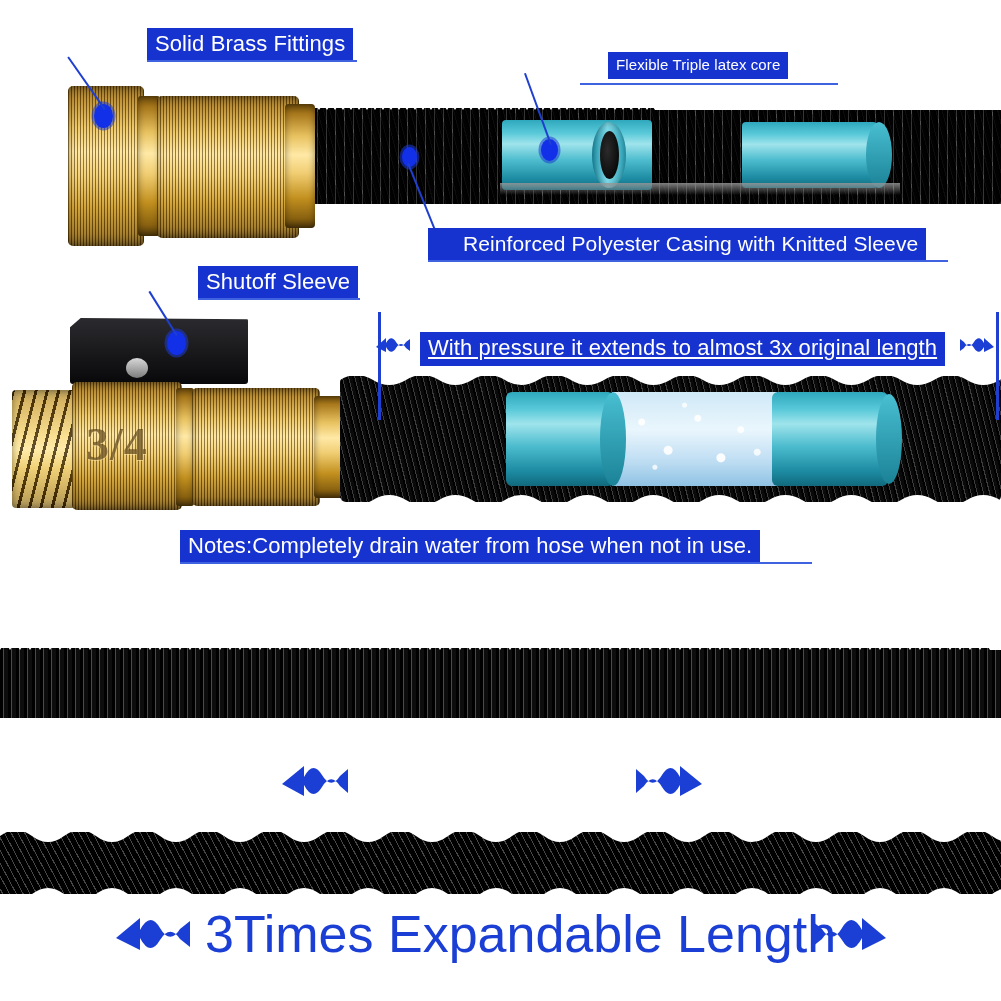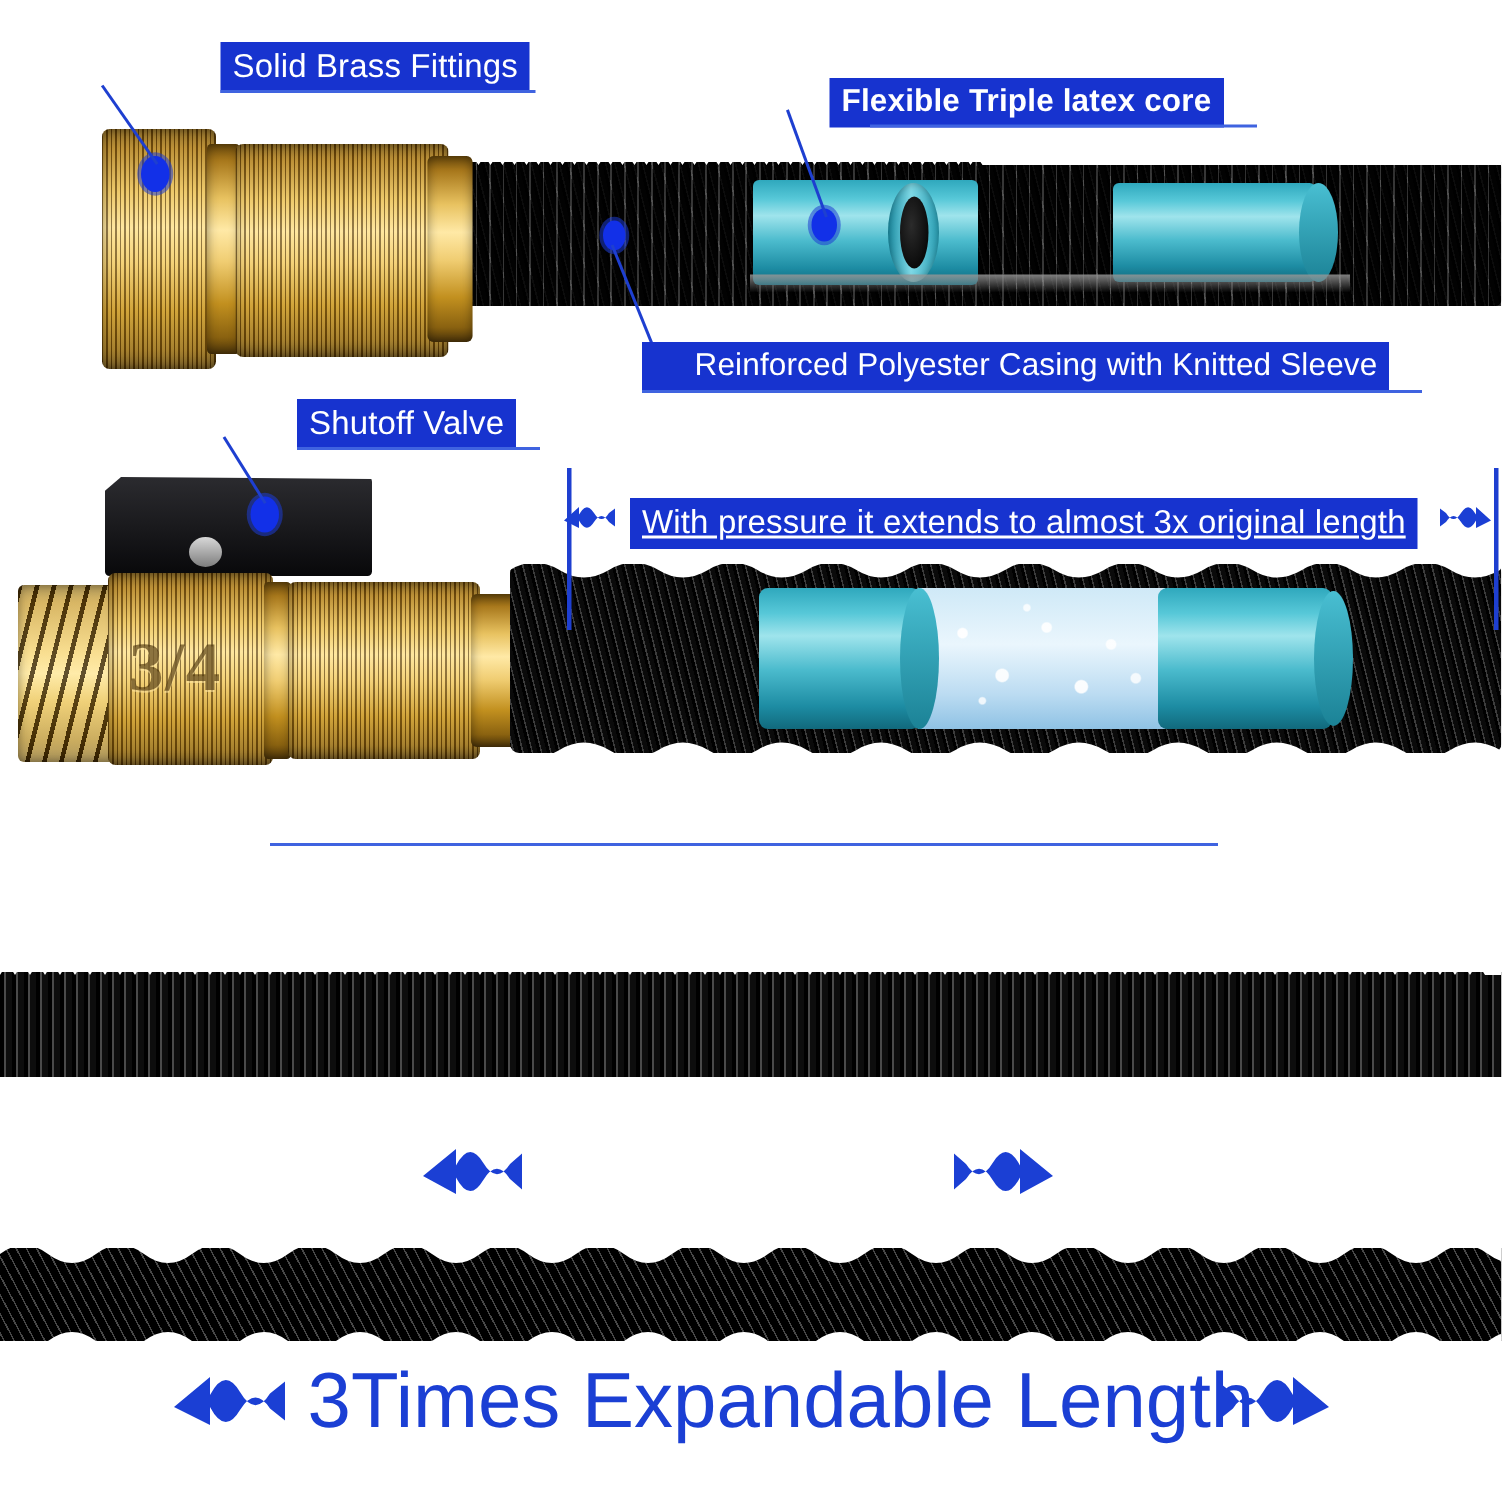--- a/index.html
+++ b/index.html
@@ -230,29 +230,29 @@
   <div class="brass" style="left:157px; top:96px; width:142px; height:142px;"></div>
   <div class="brass smooth" style="left:285px; top:104px; width:30px; height:124px; border-radius:4px;"></div>
 
   <div class="dot" style="left:94px; top:104px; width:19px; height:24px;"></div>
   <div class="leader" style="left:104px; top:110px; width:64px; transform:rotate(-125deg);"></div>
   <div class="chip" style="left:147px; top:28px; font-size:22px;">Solid Brass Fittings</div>
   <div class="chip-underline" style="left:147px; top:60px; width:210px;"></div>
 
   <div class="dot" style="left:541px; top:139px; width:17px; height:22px;"></div>
   <div class="leader" style="left:550px; top:145px; width:76px; transform:rotate(-110deg);"></div>
-  <div class="chip" style="left:553px; top:52px; font-size:21px;font-weight:bold;">Flexible Triple latex core</div>
+  <div class="chip" style="left:608px; top:52px; font-size:15px;">Flexible Triple latex core</div>
   <div class="chip-underline" style="left:580px; top:83px; width:258px;"></div>
 
   <div class="dot" style="left:402px; top:147px; width:15px; height:20px;"></div>
   <div class="leader" style="left:409px; top:163px; width:80px; transform:rotate(68deg);"></div>
   <div class="chip" style="left:428px; top:228px; font-size:21px;padding-left:35px;">Reinforced Polyester Casing with Knitted Sleeve</div>
   <div class="chip-underline" style="left:428px; top:260px; width:520px;"></div>
 
-  <div class="chip" style="left:198px; top:266px; font-size:22px;">Shutoff Valve</div>
+  <div class="chip" style="left:198px; top:266px; font-size:22px;">Shutoff Sleeve</div>
   <div class="chip-underline" style="left:198px; top:298px; width:162px;"></div>
 
   <div class="valve-lever" style="left:70px; top:318px; width:178px; height:66px;
               clip-path:polygon(6% 0, 100% 2%, 100% 100%, 0 100%, 0 14%);"></div>
   <div class="valve-stem" style="left:126px; top:358px; width:22px; height:20px;"></div>
 
   <div class="dot" style="left:167px; top:331px; width:19px; height:24px;"></div>
   <div class="leader" style="left:176px; top:336px; width:52px; transform:rotate(-122deg);"></div>
 
   <div class="brass threads" style="left:12px; top:390px; width:66px; height:118px; border-radius:4px;"></div>
@@ -284,20 +284,21 @@
   <div class="vrule" style="left:996px; top:312px; height:108px;"></div>
 
   <svg class="sq" style="left:374px; top:332px; width:44px; height:30px;" viewBox="0 0 44 30">
     <path d="M2,15 L12,6 L12,11 q5,-9 10,-1 q5,8 10,0 l4,-3 l0,12 l-4,-3 q-5,-8 -10,0 q-5,8 -10,-1 l0,5 Z" fill="#1b3fd4"></path>
   </svg>
   <div class="chip" style="left:420px; top:332px; font-size:22px;text-decoration:underline;">With pressure it extends to almost 3x original length</div>
   <svg class="sq" style="left:952px; top:332px; width:44px; height:30px;" viewBox="0 0 44 30">
     <path d="M42,15 L32,6 L32,11 q-5,-9 -10,-1 q-5,8 -10,0 l-4,-3 l0,12 l4,-3 q5,-8 10,0 q5,8 10,-1 l0,5 Z" fill="#1b3fd4"></path>
   </svg>
 
+  <div class="chip" style="left:180px; top:530px; font-size:22px;">Notes:Completely drain water from hose when not in use.</div>
   <div class="chip-underline" style="left:180px; top:562px; width:632px;"></div>
 
   <div class="strip-expanded" style="left:0px; top:648px; width:1001px; height:70px;"></div>
   <svg class="sq" style="left:0px; top:638px; width:1001px; height:92px;" viewBox="0 0 1001 92" preserveAspectRatio="none">
     <path d="M0,12 l5,-8 l5,8 l5,-8 l5,8 l5,-8 l5,8 l5,-8 l5,8 l5,-8 l5,8 l5,-8 l5,8 l5,-8 l5,8
              l5,-8 l5,8 l5,-8 l5,8 l5,-8 l5,8 l5,-8 l5,8 l5,-8 l5,8 l5,-8 l5,8 l5,-8 l5,8
              l5,-8 l5,8 l5,-8 l5,8 l5,-8 l5,8 l5,-8 l5,8 l5,-8 l5,8 l5,-8 l5,8 l5,-8 l5,8
              l5,-8 l5,8 l5,-8 l5,8 l5,-8 l5,8 l5,-8 l5,8 l5,-8 l5,8 l5,-8 l5,8 l5,-8 l5,8
              l5,-8 l5,8 l5,-8 l5,8 l5,-8 l5,8 l5,-8 l5,8 l5,-8 l5,8 l5,-8 l5,8 l5,-8 l5,8
              l5,-8 l5,8 l5,-8 l5,8 l5,-8 l5,8 l5,-8 l5,8 l5,-8 l5,8 l5,-8 l5,8 l5,-8 l5,8

